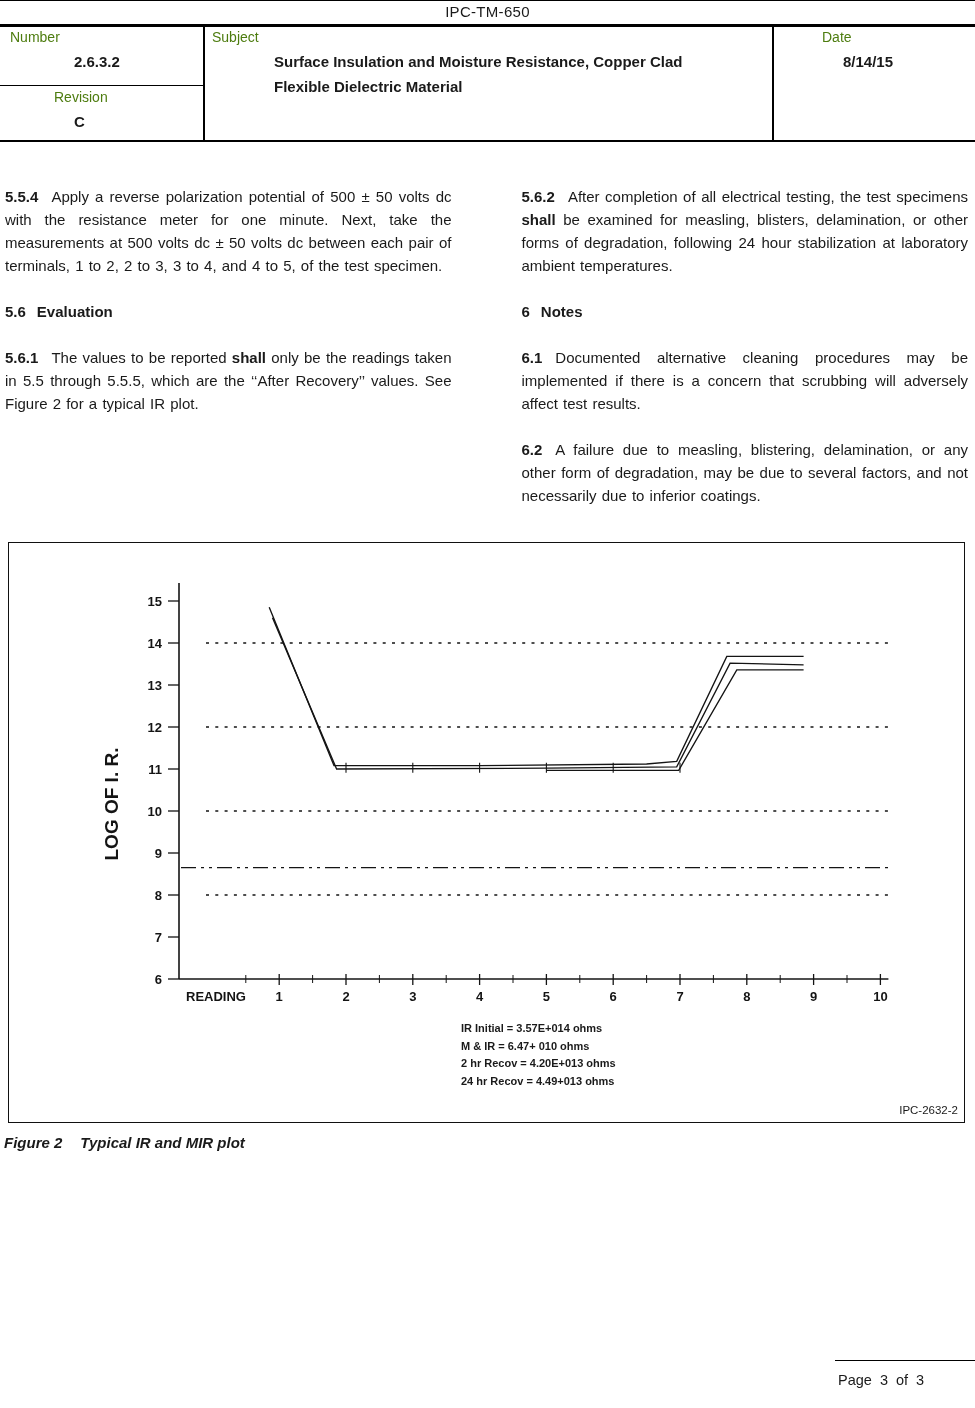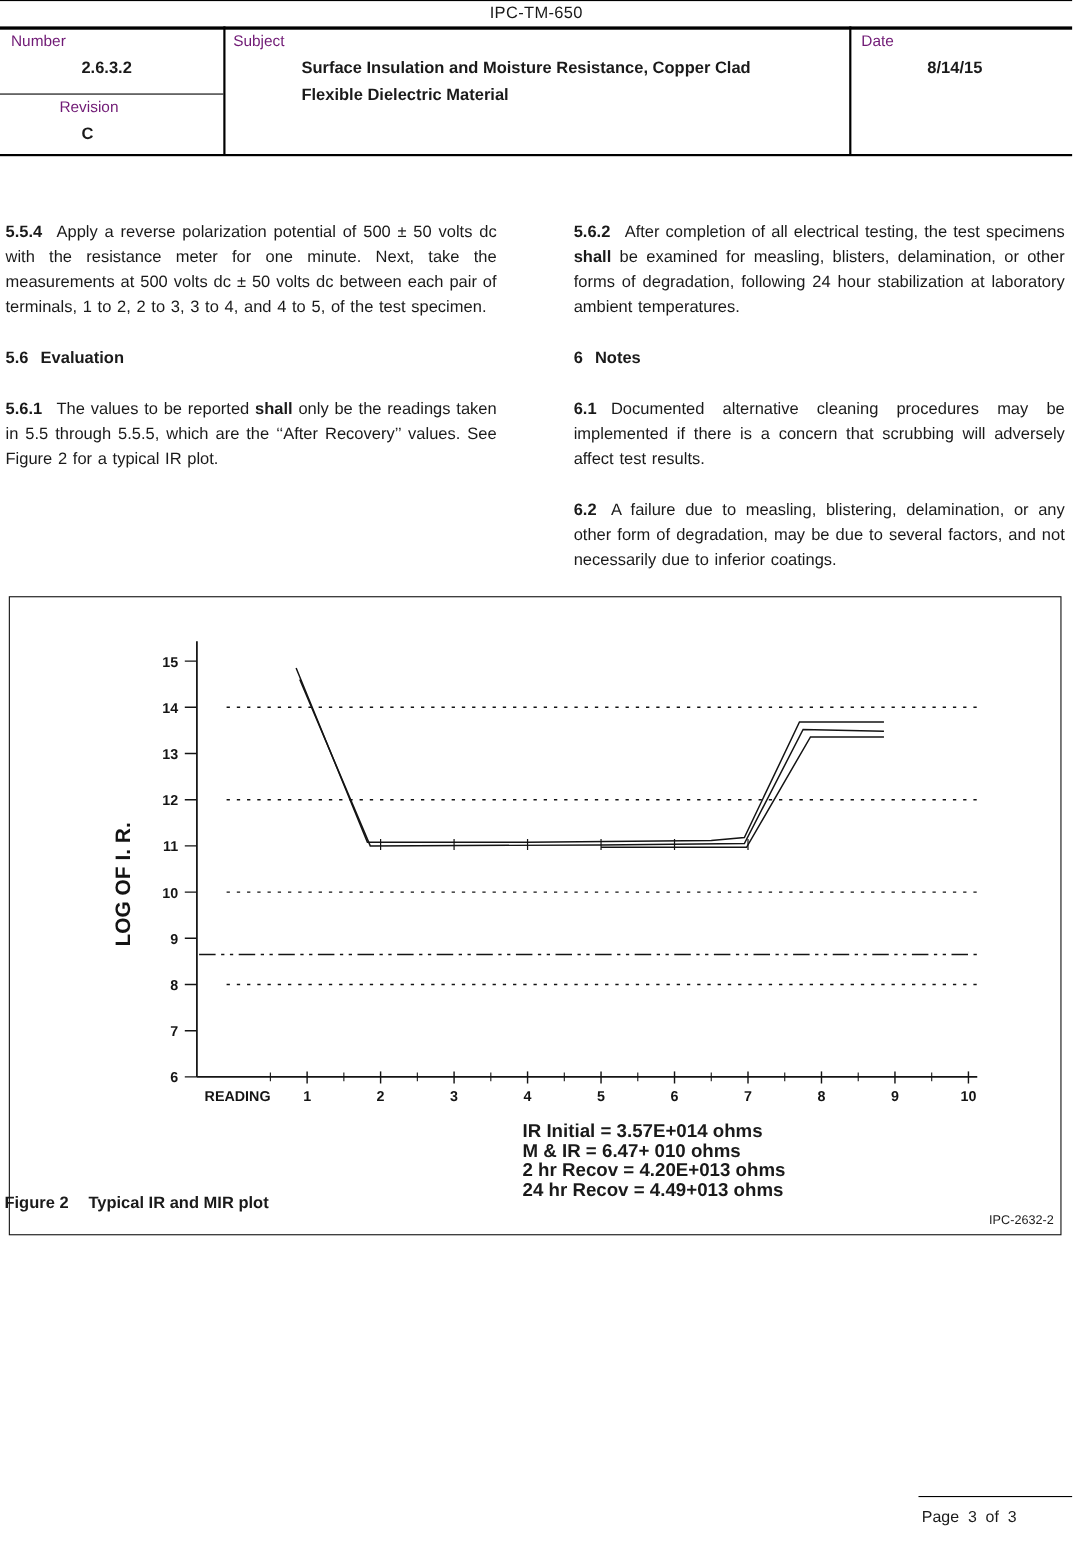--- a/index.html
+++ b/index.html
@@ -12,42 +12,42 @@
   
   .title-bar {
     position:absolute; top:0; left:0; right:0; height:21px;
     border-top:1px solid #000; border-bottom:3px solid #000;
     text-align:center; font-size:15px; padding-top:2px; letter-spacing:.3px;
   }
   .head-table { position:absolute; top:24px; left:0; right:0; height:116px; border-bottom:2px solid #000; }
   .vdiv { position:absolute; top:0; bottom:0; width:1.5px; background:#000; }
   .vdiv.v1 { left:203px; } .vdiv.v2 { left:772px; }
   .hdiv { position:absolute; top:61px; left:0; width:203px; border-top:1.5px solid #000; }
-  .cell-label { position:absolute; font-size:14px; color:#701a75; }
+  .cell-label { position:absolute; font-size:14px; color:#4d7c0f; }
   .cell-value { position:absolute; font-size:15px; font-weight:bold;margin-left:46px; }
 
   
-  .cols { position:absolute; top:199px; left:5px; width:963px; display:flex; gap:70px; }
+  .cols { position:absolute; top:185px; left:5px; width:963px; display:flex; gap:70px; }
   .col { width:458px; font-size:15px; line-height:23px; text-align:justify; word-spacing:1px; }
   .para { margin:0 0 23px 0; }
   .num { font-weight:bold; margin-right:13px; }
   .head .num { margin-right:11px; }
 
   
   .figure-box {
     position:absolute; top:542px; left:8px; width:957px; height:581px;
     border:1.5px solid #111; box-sizing:border-box;
   }
   .figure-box svg { position:absolute; left:0; top:0; }
   .annotations {
-    position:absolute; left:466px; top:477px;
-    font-size:17px; font-weight:bold; line-height:17.5px; white-space:nowrap;
+    position:absolute; left:452px; top:477px;
+    font-size:11px; font-weight:bold; line-height:17.5px; white-space:nowrap;
   }
   .credit { position:absolute; right:6px; bottom:6px; font-size:11.5px; font-weight:normal; }
-  .caption { position:absolute; top:1085px; left:4px; font-size:15px; font-weight:bold; }
+  .caption { position:absolute; top:1134px; left:4px; font-size:15px; font-weight:bold;font-style:italic; }
   .caption .cap-label { margin-right:18px; }
 
   
   .footer-line { position:absolute; top:1360px; left:835px; right:0; border-top:1.5px solid #000; }
   .page-num { position:absolute; top:1372px; left:838px; font-size:14.5px; word-spacing:4px; }
 </style>
 </head>
 <body>
 
 <div class="page">
@@ -61,21 +61,21 @@
 
     <span class="cell-label" style="left:10px; top:5px;">Number</span>
     <span class="cell-value" style="left:28px; top:29px;">2.6.3.2</span>
     <span class="cell-label" style="left:10px; top:65px;margin-left:44px;">Revision</span>
     <span class="cell-value" style="left:28px; top:89px;">C</span>
 
     <span class="cell-label" style="left:212px; top:5px;">Subject</span>
     <span class="cell-value" style="left:228px; top:29px;">Surface Insulation and Moisture Resistance, Copper Clad</span>
     <span class="cell-value" style="left:228px; top:54px;text-align:center;">Flexible Dielectric Material</span>
 
-    <span class="cell-label" style="left:783px; top:5px;text-align:right;">Date</span>
+    <span class="cell-label" style="left:822px; top:5px;text-align:right;">Date</span>
     <span class="cell-value" style="left:797px; top:29px;text-align:center;">8/14/15</span>
   </div>
 
   <div class="cols">
     <div class="col">
       <p class="para"><span class="num">5.5.4</span><span>Apply a reverse polarization potential of 500 ± 50 volts dc with the resistance meter for one minute. Next, take the measurements at 500 volts dc ± 50 volts dc between each pair of terminals, 1 to 2, 2 to 3, 3 to 4, and 4 to 5, of the test specimen.</span><span class="b"></span><span></span></p>
       <p class="para head"><span class="num">5.6</span><span class="b">Evaluation</span></p>
       <p class="para"><span class="num">5.6.1</span><span>The values to be reported </span><span class="b">shall</span><span> only be the readings taken in 5.5 through 5.5.5, which are the ‘‘After Recovery’’ values. See Figure 2 for a typical IR plot.</span></p>
     </div>
     <div class="col">

